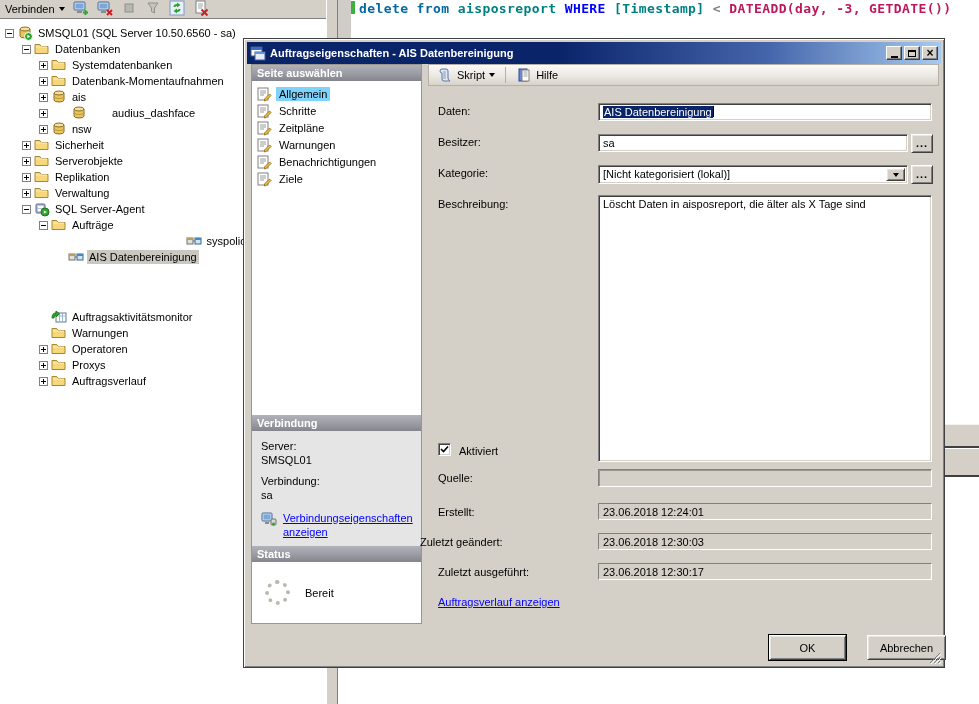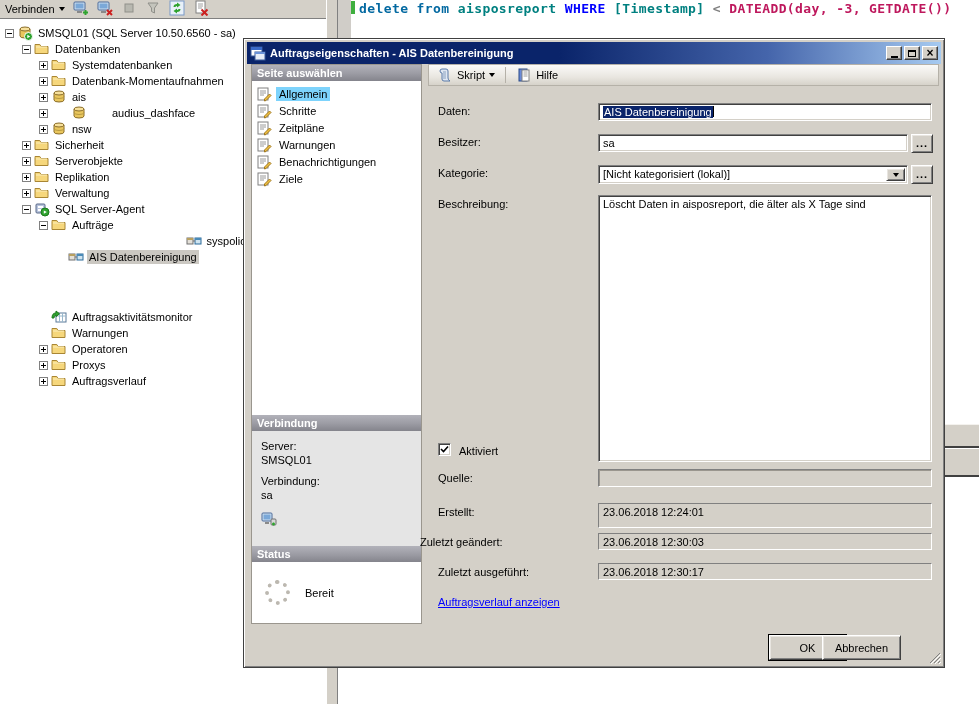--- a/index.html
+++ b/index.html
@@ -94,32 +94,32 @@
   .fld-label{position:absolute;white-space:nowrap;}
   .fld{position:absolute;box-sizing:border-box;font-size:11px;line-height:13px;padding:2px 4px;white-space:nowrap;overflow:hidden;}
   .f-name-label{left:194px;top:66px;} .f-name{left:354px;top:64px;width:334px;height:18px;}
   .f-owner-label{left:194px;top:97px;} .f-owner{left:354px;top:95px;width:310px;height:18px;}
   .f-owner-btn{left:667px;top:95px;width:22px;height:19px;}
   .f-cat-label{left:194px;top:128px;} .f-cat{left:354px;top:126px;width:310px;height:19px;}
   .f-cat-btn{left:667px;top:126px;width:22px;height:19px;}
   .f-desc-label{left:194px;top:159px;} .f-desc{left:354px;top:156px;width:334px;height:267px;white-space:normal;}
   .f-check{left:194px;top:404px;} .f-check-label{left:215px;top:406px;}
   .f-src-label{left:194px;top:433px;} .f-src{left:354px;top:430px;width:334px;height:18px;}
-  .f-created-label{left:194px;top:467px;} .f-created{left:354px;top:464px;width:334px;height:25px;}
+  .f-created-label{left:194px;top:467px;} .f-created{left:354px;top:464px;width:334px;height:17px;}
   .f-mod-label{left:176px;top:497px;} .f-mod{left:354px;top:494px;width:334px;height:17px;}
   .f-run-label{left:194px;top:527px;} .f-run{left:354px;top:524px;width:334px;height:17px;}
   .f-hist{left:194px;top:557px;position:absolute;}
   .selhl{background:#0a246a;color:#fff;padding:0 1px;}
   .caret{display:inline-block;width:1px;height:11px;background:#000;vertical-align:-1px;}
   .combo-btn{position:absolute;right:2px;top:2px;bottom:2px;width:17px;display:flex;align-items:center;justify-content:center;}
   .ell-btn{display:flex;align-items:center;justify-content:center;font-weight:bold;letter-spacing:1px;}
   .checkbox{width:13px;height:13px;box-sizing:border-box;position:absolute;display:flex;align-items:center;justify-content:center;}
   .btn{position:absolute;height:23px;display:flex;align-items:center;justify-content:center;}
   .btn-ok{left:525px;top:596px;width:75px;box-shadow:0 0 0 1px #000, inset 1px 1px 0 #e8e5e0, inset -1px -1px 0 #808080;}
-  .btn-cancel{left:578px;top:596px;width:77px;}
+  .btn-cancel{left:623px;top:596px;width:77px;}
   .grip{position:absolute;right:3px;bottom:3px;width:13px;height:13px;}
 </style>
 </head>
 <body>
 
 <div class="abs editor-margin"></div>
 <div class="abs change-bar" id="change-bar" style="background: rgb(63, 175, 63);"></div>
 <div class="abs sql-line" id="sql-line"><span style="color: #0369a1;">delete from </span><span style="color: rgb(0, 128, 128);">aisposreport </span><span style="color: rgb(0, 0, 255);">WHERE </span><span style="color: rgb(0, 128, 128);">[Timestamp] </span><span style="color: rgb(128, 128, 128);">&lt; </span><span style="color: #be185d; margin-top: 32px;">DATEADD(day, -3, GETDATE())</span></div>
 
 <div class="abs oe">
@@ -505,20 +505,21 @@
       <div class="conn-link-row">
         <span style="display:inline-flex;flex:0 0 16px;">
           <svg width="16" height="16">
               <rect x="1" y="2" width="10" height="8" rx="1" fill="#cfe0f0" stroke="#4a6a9a"></rect>
               <rect x="2.5" y="3.5" width="7" height="5" fill="#7aa8d8"></rect>
               <rect x="4" y="11" width="4" height="2" fill="#8a8a8a"></rect>
               <rect x="10" y="8" width="5" height="6" rx="1" fill="#d8d8d8" stroke="#707070"></rect>
               <path d="M11 13 L14 13 M12.5 11.5 L12.5 14.5" stroke="#2fa32f" stroke-width="1.5"></path>
             </svg>
         </span>
+        <a class="dlg-link" style="width:126px;">Verbindungseigenschaften anzeigen</a>
       </div>
     </div>
     <div class="pane-header">Status</div>
     <div class="status-body">
       <span class="spinner"></span>
       <span>Bereit</span>
     </div>
   </div>
 
   <div class="fld-label f-name-label">Daten:</div>

